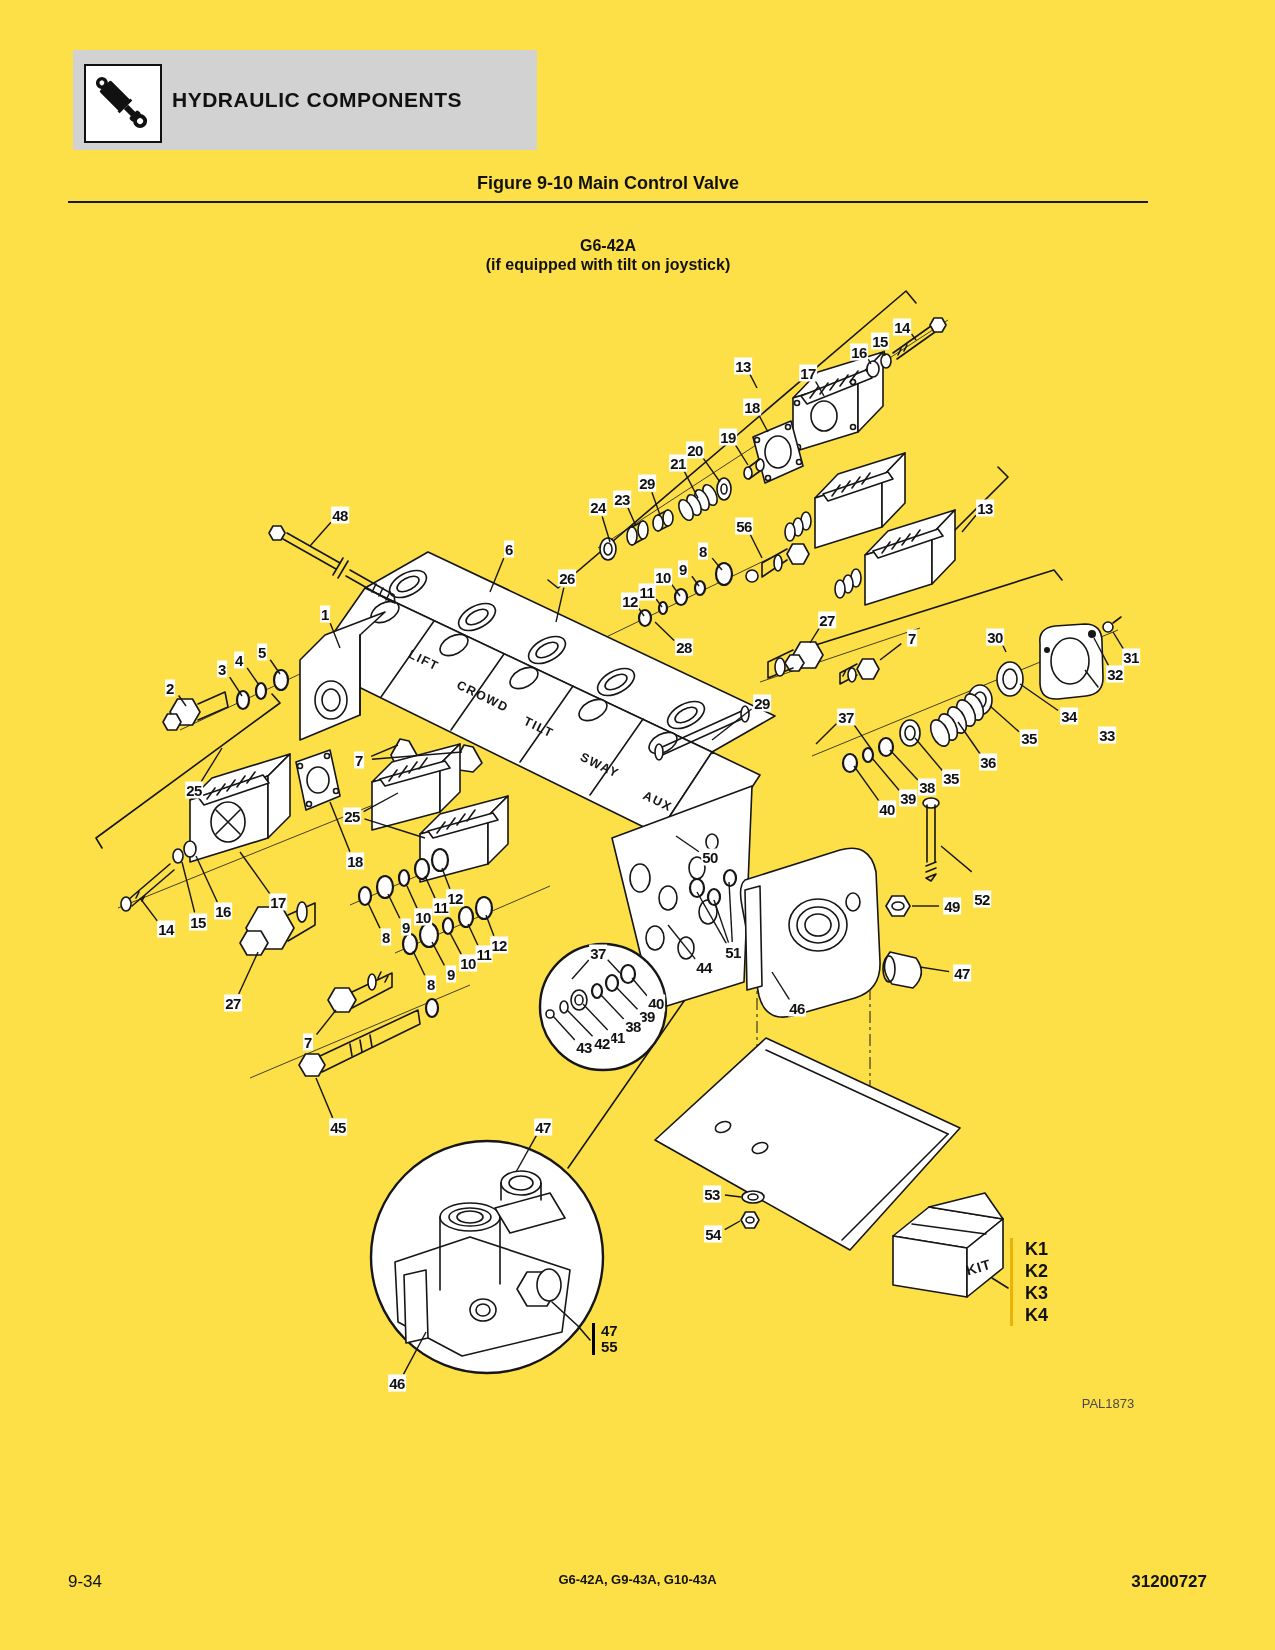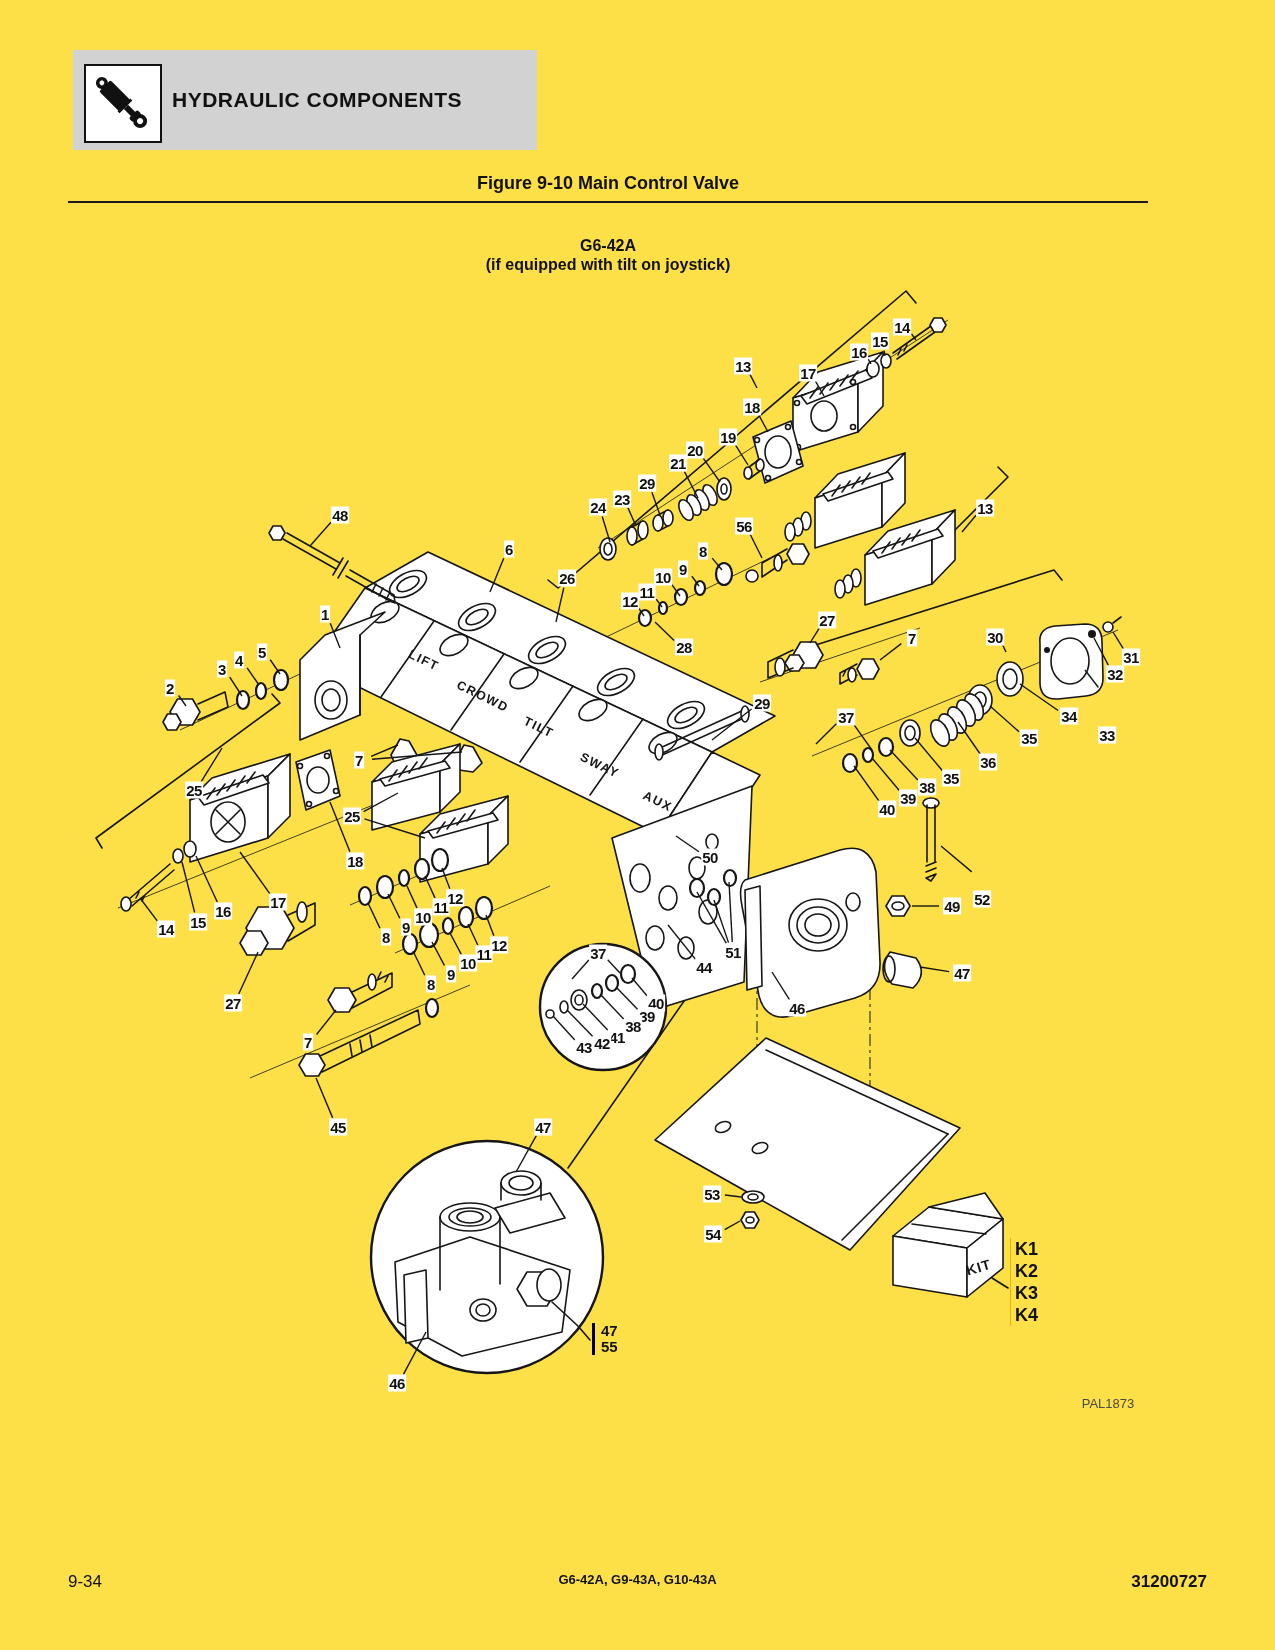--- a/index.html
+++ b/index.html
@@ -10,21 +10,21 @@
   .iconbox{left:11px;top:14px;width:74px;height:75px;background:#fff;border:2px solid #111;}
   .banner-title{left:99px;top:0;height:100px;line-height:100px;font-weight:bold;
                 font-size:21px;letter-spacing:.5px;white-space:nowrap;}
   .fig-caption{left:68px;top:173px;width:1080px;text-align:center;font-weight:bold;font-size:18px;}
   .cap-rule{left:68px;top:201px;width:1080px;height:2px;background:#1a1a1a;}
   .model-line{left:68px;top:231px;width:1080px;text-align:center;font-weight:bold;font-size:16px;line-height:19px;}
   .artwork{left:0;top:0;width:1275px;height:1650px;}
   .co{position:absolute;transform:translate(-50%,-50%);font-weight:bold;font-size:15px;
       letter-spacing:-.5px;white-space:nowrap;background:#fff;padding:0 1px;z-index:3;}
   #callout-layer{left:0;top:0;width:1275px;height:1650px;z-index:2;}
-  .kit-codes{left:1010px;top:1238px;border-left:1px solid #eab308;padding-left:4px;
+  .kit-codes{left:1010px;top:1238px;border-left:3px solid #eab308;padding-left:12px;
              font-weight:bold;font-size:18px;line-height:22px;z-index:3;}
   .inset-bracket{left:592px;top:1323px;border-left:3px solid #000;padding-left:6px;
                  font-weight:bold;font-size:15px;line-height:16px;z-index:3;}
   .ref-code{left:1063px;top:1396px;width:90px;text-align:center;font-size:13px;color:#4a4a4a;}
   .footer-left{left:68px;top:1572px;font-weight:normal;font-size:17px;}
   .footer-center{left:0;top:1572px;width:1275px;text-align:center;font-weight:bold;font-size:13px;}
   .footer-right{left:0;top:1572px;width:1207px;text-align:right;font-weight:bold;font-size:17px;}
   
   .f{fill:#fff;stroke:#161616;stroke-width:1.6;stroke-linejoin:round;}
   .s{fill:none;stroke:#161616;stroke-width:1.6;stroke-linejoin:round;stroke-linecap:round;}

